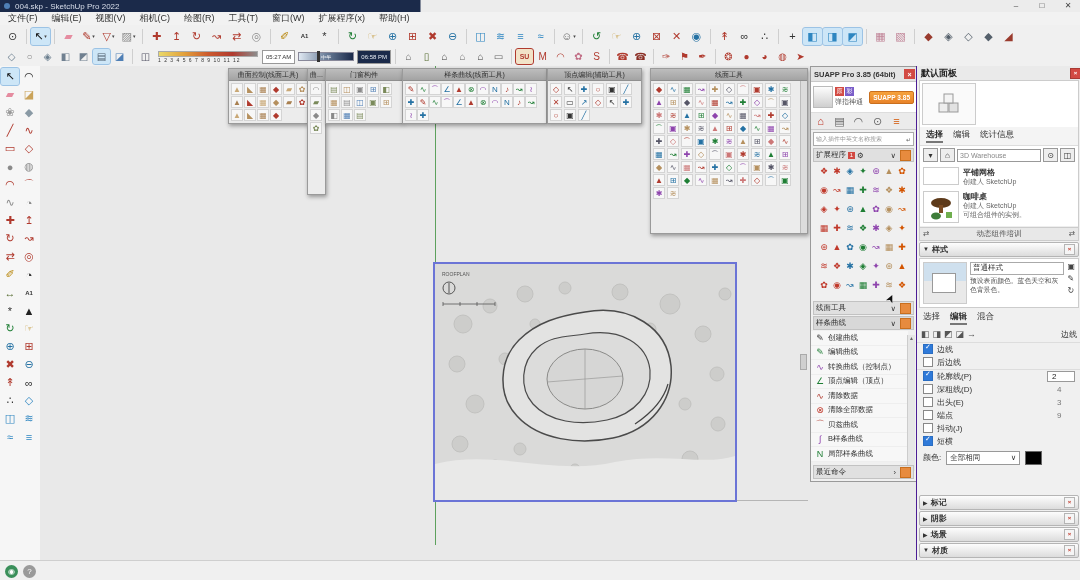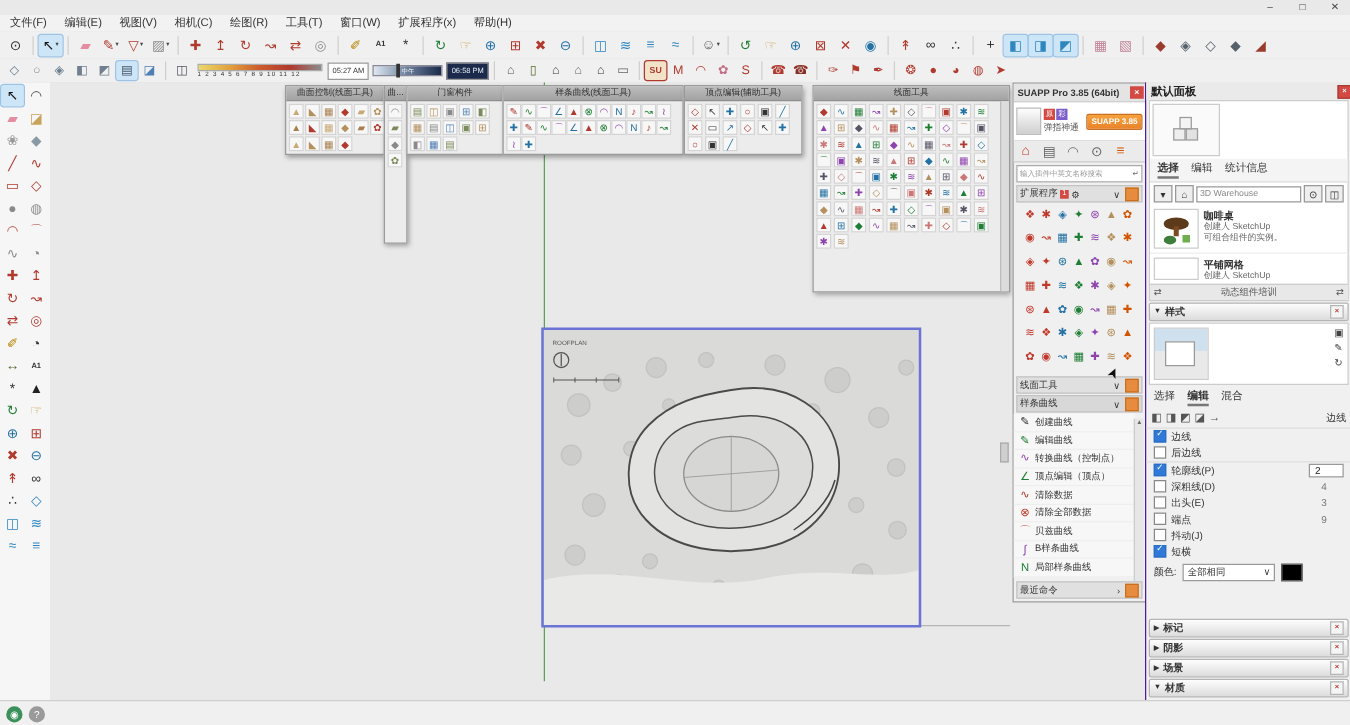--- a/index.html
+++ b/index.html
@@ -109,20 +109,24 @@
   .statusbar{left:0;top:560px;width:1080px;height:20px;background:#f0f0f0;border-top:1px solid #cfcfcf;display:flex;align-items:center;font-size:9px;color:#333;z-index:30;}
   .stico{width:13px;height:13px;border-radius:50%;display:inline-flex;align-items:center;justify-content:center;font-size:8px;margin-left:5px;color:#fff;}
   .measure{margin-left:auto;display:flex;align-items:center;gap:5px;border-left:1px solid #ccc;padding-left:8px;height:100%;}
   .minput{width:118px;height:13px;border:1px solid #999;background:#fff;margin-right:4px;}
 </style>
 </head>
 <body>
 
 <div class="screen">
 
+  <div class="r titlebar">
+    <span class="titledot"></span>
+    <span>004.skp - SketchUp Pro 2022</span>
+  </div>
   <span class="wctl" style="left:1005px">–</span>
   <span class="wctl" style="left:1031px">□</span>
   <span class="wctl" style="left:1057px">✕</span>
 
   <div class="r menubar">
     <span>文件(F)</span>
     <span>编辑(E)</span>
     <span>视图(V)</span>
     <span>相机(C)</span>
     <span>绘图(R)</span>
@@ -689,56 +693,60 @@
         <span class="dtab">编辑</span>
         <span class="dtab">统计信息</span>
       </div>
       <div class="searchrow">
         <span class="smallbtn">▾</span>
         <span class="smallbtn">⌂</span>
         <span class="sinput">3D Warehouse</span>
         <span class="smallbtn">⊙</span>
         <span class="smallbtn">◫</span>
       </div>
+      <div class="compitem" style="border-bottom:none;padding-bottom:1px;">
+        <span class="compthumb" style="height:16px"></span>
+        <span>
+          <div class="compname">平铺网格</div>
+          <div class="compdesc">创建人 SketchUp</div>
+        </span>
+      </div>
       <div class="compitem">
         <span class="compthumb">
           <svg width="34" height="30" viewBox="0 0 34 30">
               <ellipse cx="17" cy="11" rx="10" ry="5" fill="#5d3a1a"></ellipse>
               <rect x="15" y="13" width="4" height="8" fill="#7a4a22"></rect>
               <ellipse cx="12" cy="24" rx="5" ry="3.5" fill="#3f7d3a"></ellipse>
               <rect x="22" y="20" width="6" height="6" fill="#6fae4e"></rect>
             </svg>
         </span>
         <span>
           <div class="compname">咖啡桌</div>
           <div class="compdesc">创建人 SketchUp</div>
           <div class="compdesc">可组合组件的实例。</div>
         </span>
       </div>
-      <div class="compitem" style="border-bottom:none;padding-bottom:1px;">
-        <span class="compthumb" style="height:16px"></span>
-        <span>
-          <div class="compname">平铺网格</div>
-          <div class="compdesc">创建人 SketchUp</div>
-        </span>
-      </div>
       <div class="footerbar">
         <span>⇄</span>
         <span>动态组件培训</span>
         <span>⇄</span>
       </div>
     </div>
 
     <div class="secbar">
       <span style="font-size:6px">▼</span>
       <span>样式</span>
       <span class="xbox">×</span>
     </div>
     <div class="stylecard">
       <span class="stylethumb"></span>
+      <span style="flex:1">
+        <div class="stylename">普通样式</div>
+        <div class="styledesc">预设表面颜色。蓝色天空和灰色背景色。</div>
+      </span>
       <span class="sideicons">
         <span>▣</span>
         <span>✎</span>
         <span>↻</span>
       </span>
     </div>
     <div class="edittabs">
       <span>选择</span>
       <span style="font-weight:bold;border-bottom:2px solid #777">编辑</span>
       <span>混合</span>

